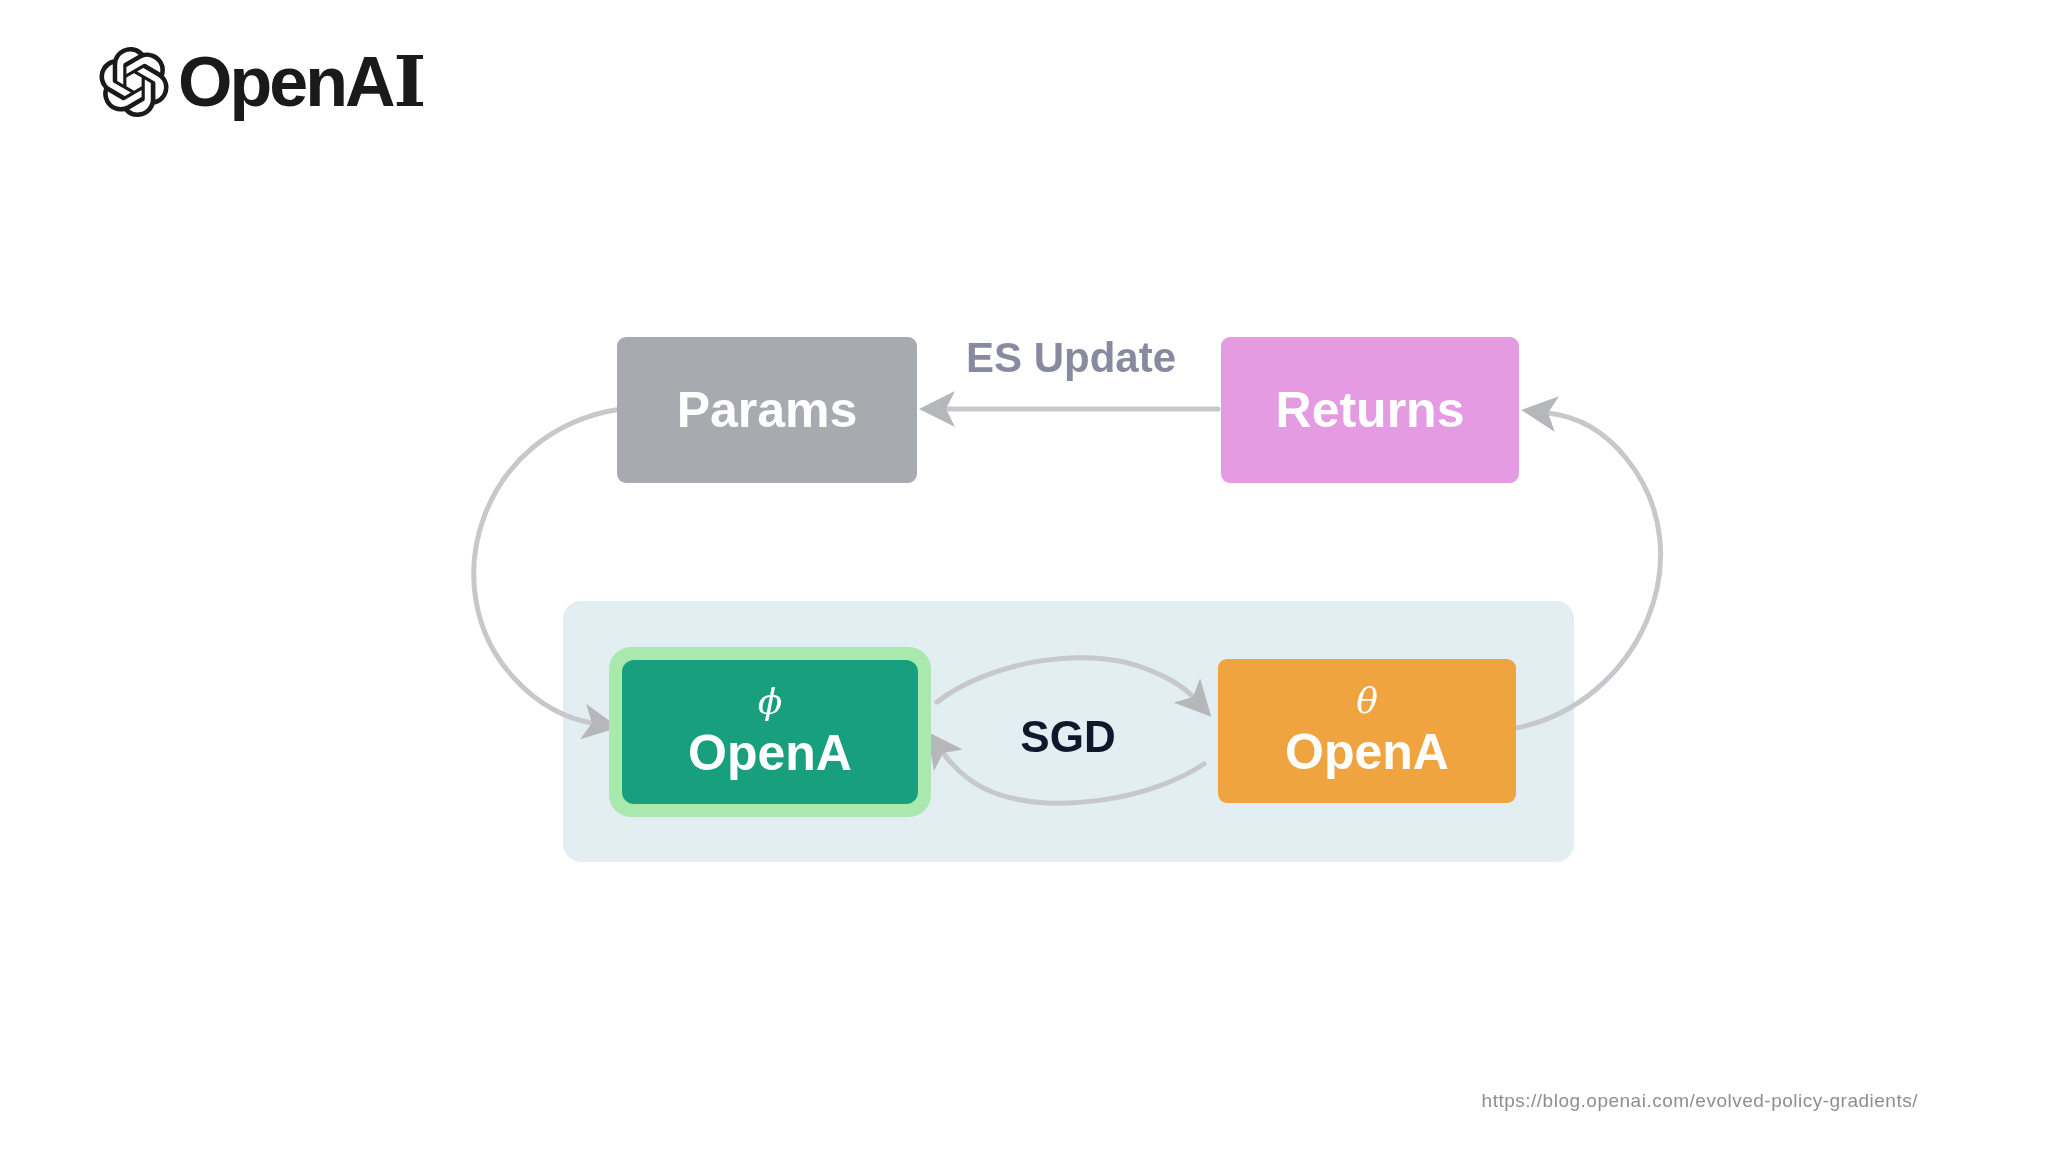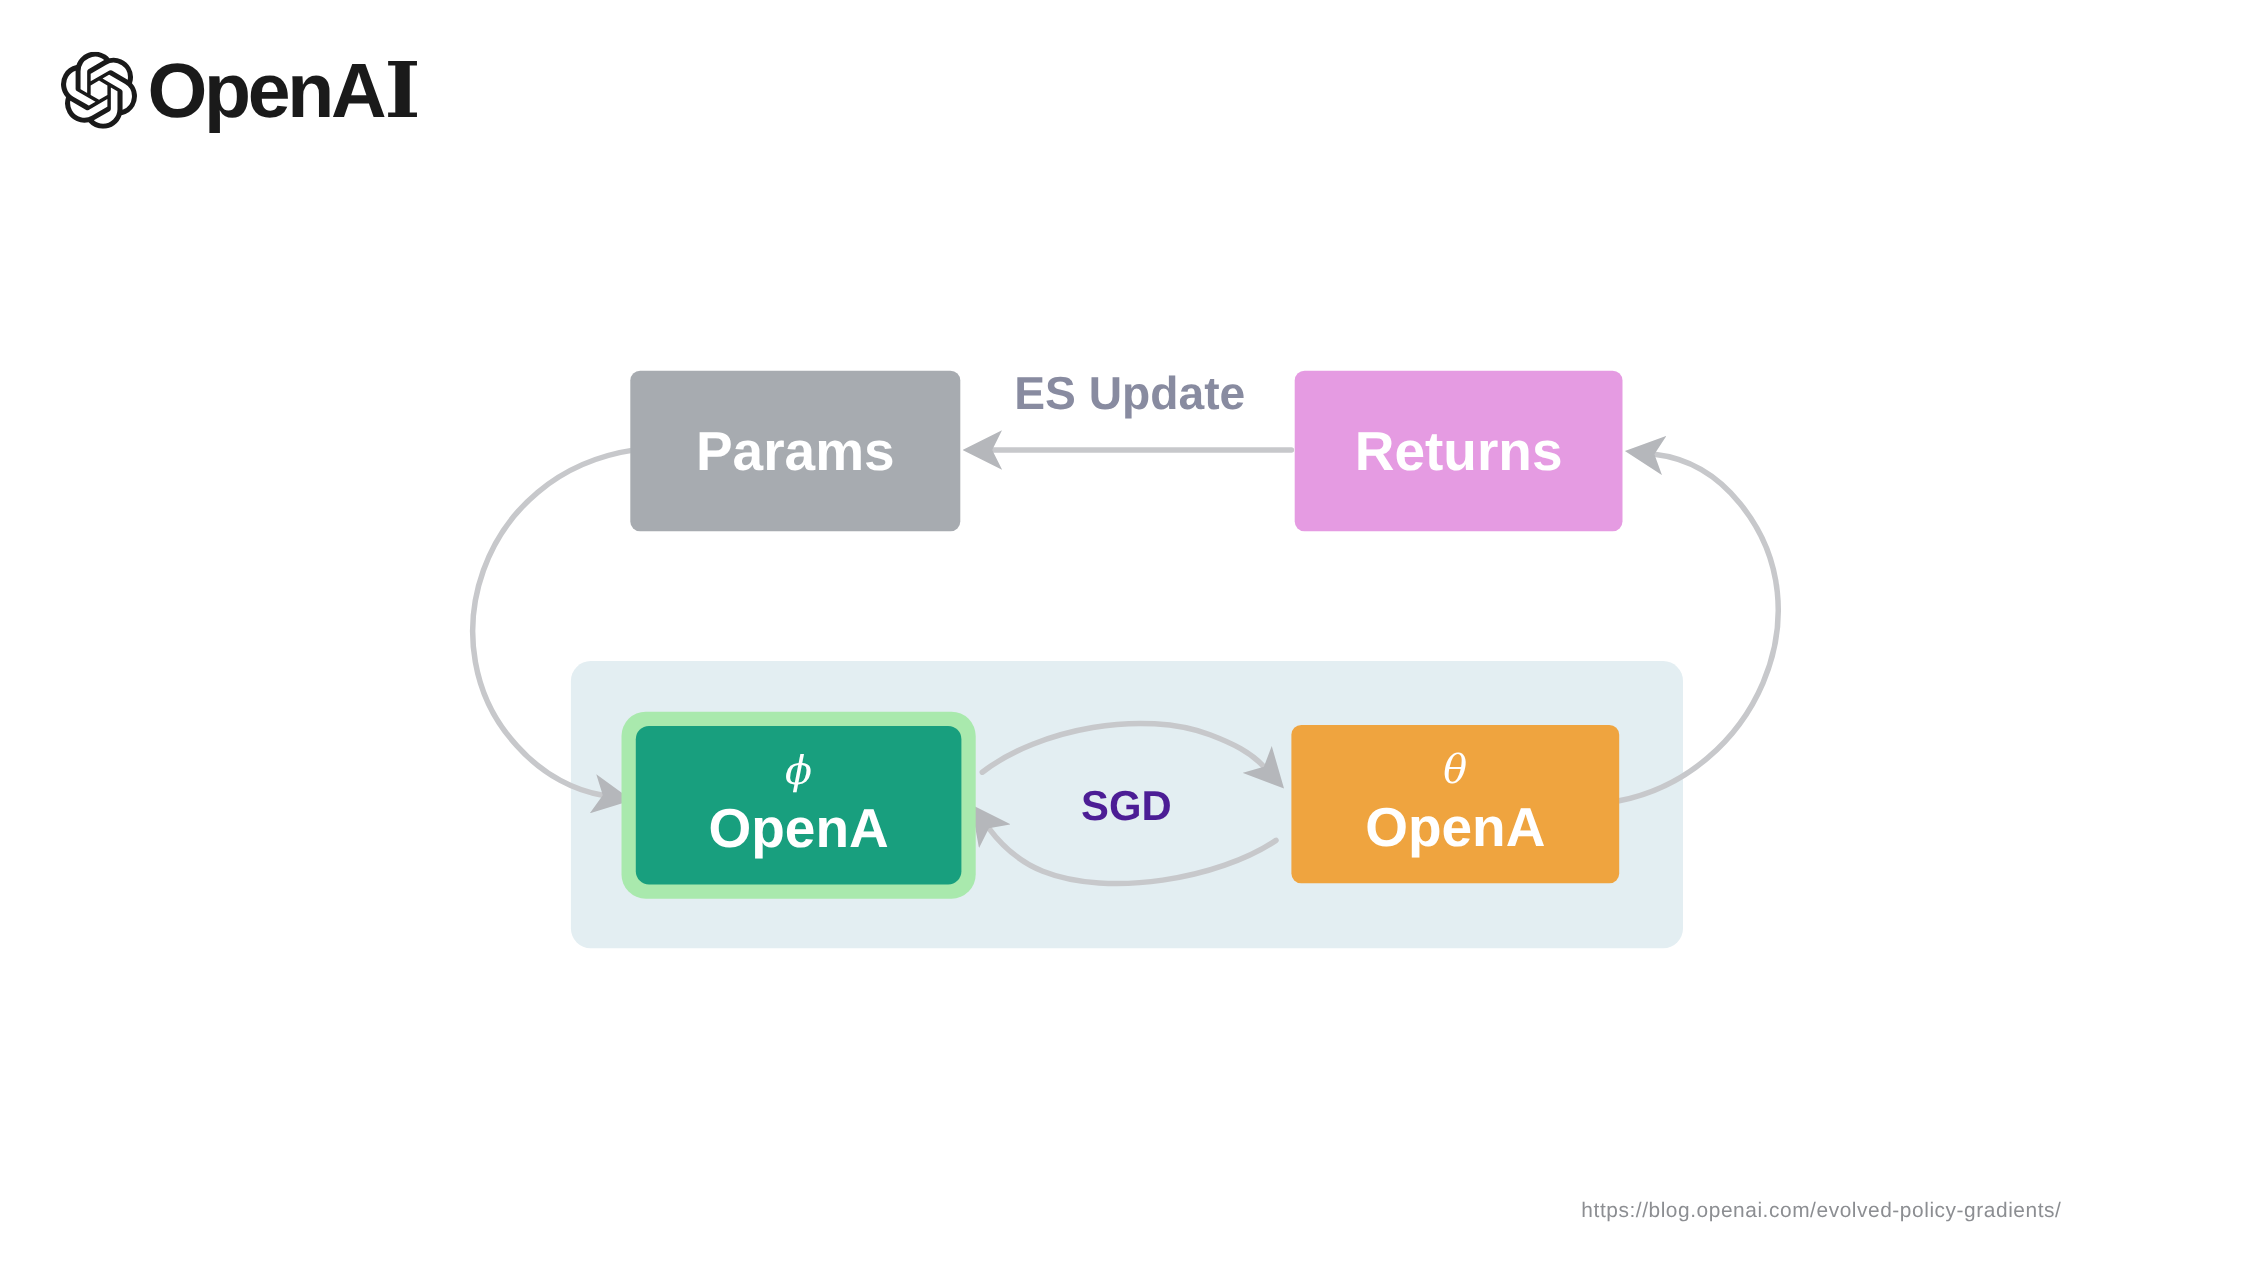--- a/index.html
+++ b/index.html
@@ -2,20 +2,21 @@
 <html><head>
 <meta charset="utf-8">
 <style>
   html,body{margin:0;padding:0;background:#ffffff;}
   .stage{
     position:relative;
     width:1924px;height:1152px;
     background:#ffffff;
     overflow:hidden;
     font-family:"Liberation Sans", sans-serif;
+    margin-left:44px;
   }
 
   
   .logo{
     position:absolute;left:55px;top:40px;height:84px;
     display:flex;align-items:center;gap:9px;
   }
   .logo svg{display:block;width:70px;height:70px;}
   .wordmark{
     display:flex;align-items:baseline;
@@ -67,21 +68,21 @@
   .loss-inner .sym{
     font-family:"DejaVu Serif", serif;font-style:italic;font-weight:normal;
     font-size:36px;line-height:1;margin-bottom:6px;
   }
 
   
   .edge-label{
     position:absolute;text-align:center;font-weight:bold;
   }
   .label-es{left:877px;top:334px;width:300px;font-size:42px;color:#888ba0;}
-  .label-sgd{left:944px;top:712px;width:160px;font-size:38px;color:#4c1d95;}
+  .label-sgd{left:944px;top:712px;width:160px;font-size:44px;color:#0f172a;}
 
   
   .footer-url{
     position:absolute;right:50px;top:1090px;
     font-size:19px;color:#8c8e92;letter-spacing:0.5px;
   }
 </style>
 </head>
 <body>
 

